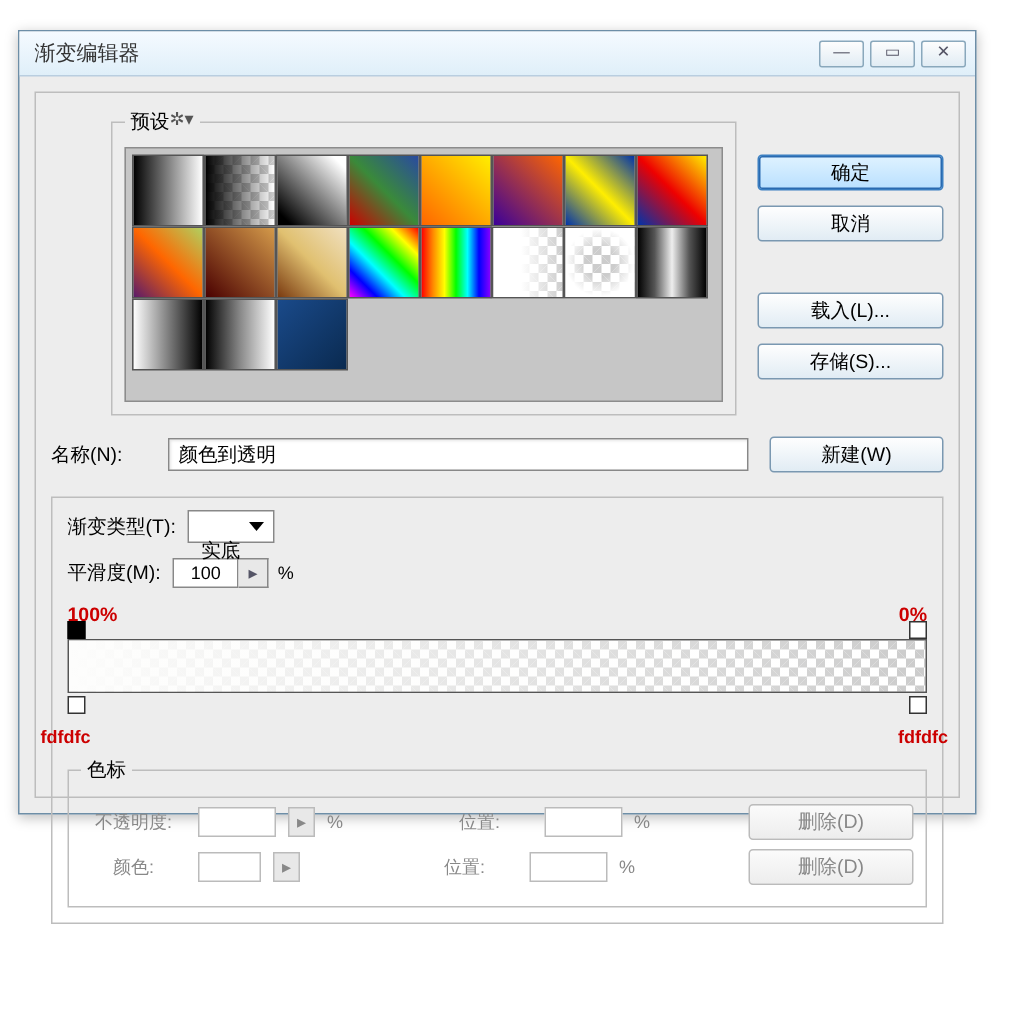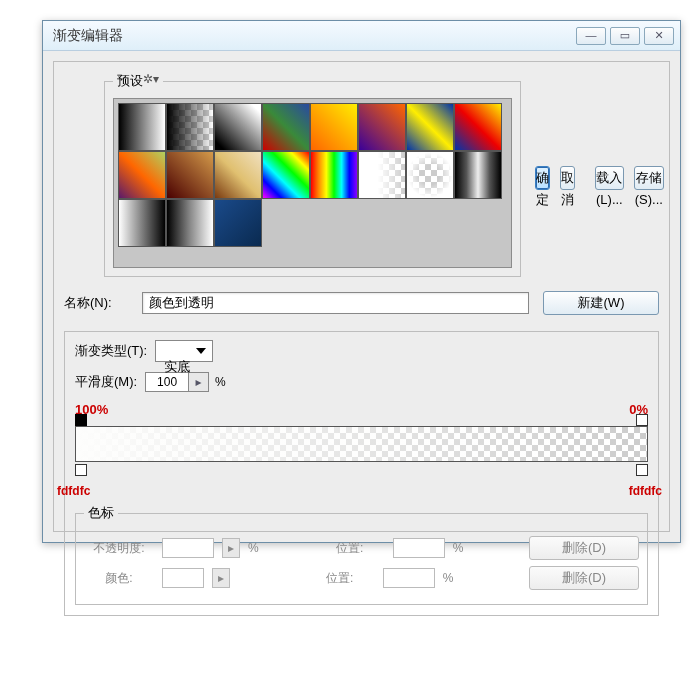--- a/index.html
+++ b/index.html
@@ -8,21 +8,21 @@
     font-family: "Microsoft YaHei", Arial, sans-serif;
     font-size: 12px;
     color: #000;
     background: #fff;
     width: 690px;
     height: 676px;
     position: relative;
   }
   .window {
     position: absolute;
-    left: 42px;
+    left: 12px;
     top: 20px;
     width: 639px;
     height: 523px;
     background: #ededed;
     border: 1px solid #6d8ea7;
     box-shadow: 0 2px 8px rgba(0,0,0,.25);
   }
   .titlebar {
     height: 30px;
     background: linear-gradient(#f5faff,#dfeff9);
@@ -97,21 +97,21 @@
       linear-gradient(45deg,transparent 75%,#ccc 75%),
       linear-gradient(-45deg,transparent 75%,#ccc 75%);
     background-size: 12px 12px;
     background-position:0 0,0 6px,6px -6px,-6px 0;
     background-color:#fff;
   }
 
   .side-buttons {
     width: 124px;
     display: flex;
-    flex-direction: row;
+    flex-direction: column;
     gap: 10px;
     margin-left: 14px;
     margin-top: 6px;
   }
   .btn {
     height: 24px;
     border: 1px solid #7a98b1;
     border-radius: 3px;
     background: linear-gradient(#fefefe,#e1ecf4);
     text-align: center;

